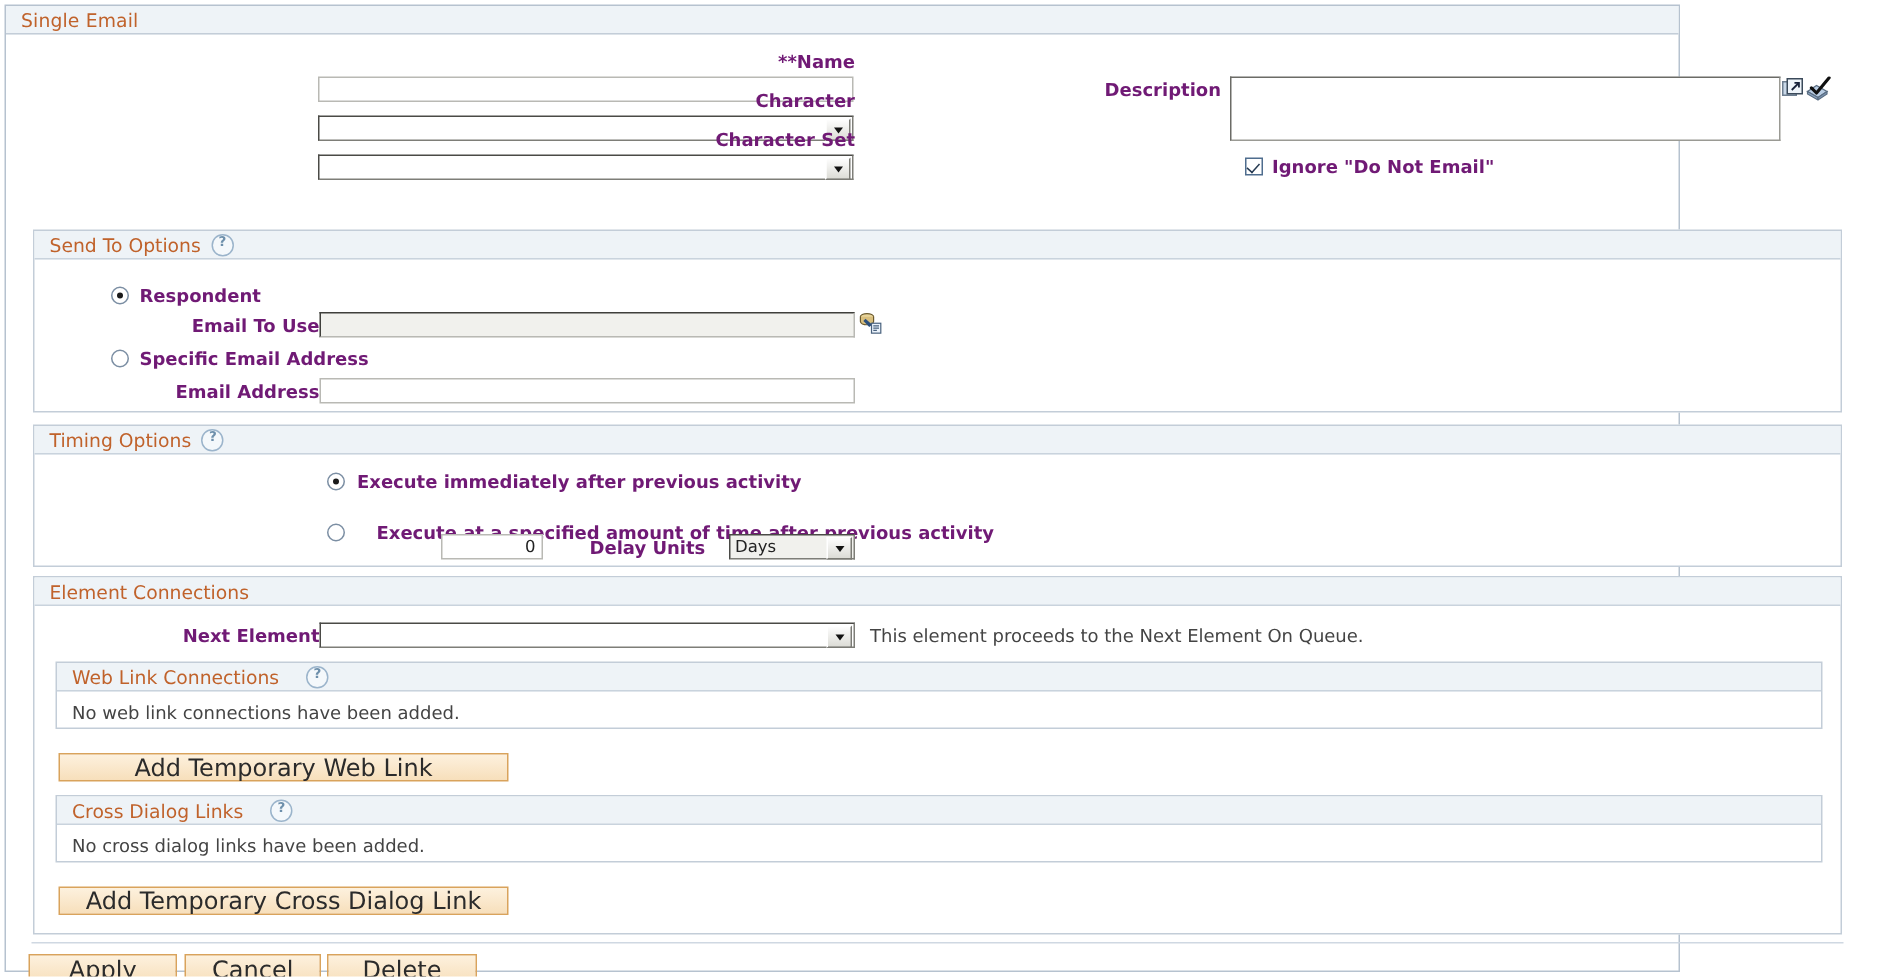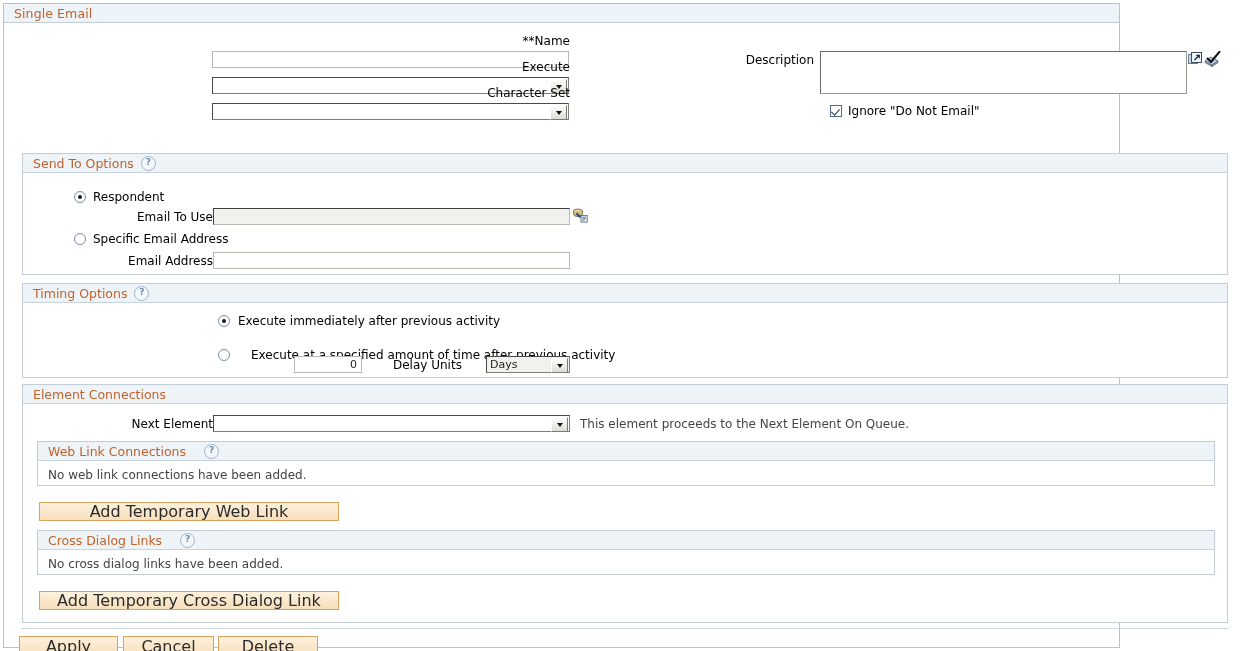--- a/index.html
+++ b/index.html
@@ -39,22 +39,22 @@
     font-size:12.5px;
     letter-spacing:.1px;
     white-space:nowrap;
   }
   .panel-body{
     position:relative;
   }
 
   
   .lbl{
-    font-weight:normal;
-    color:#000000;
+    font-weight:bold;
+    color:#701a75;
     font-size:12px;
     white-space:nowrap;
   }
   .plain{
     color:#444;
     font-size:12px;
     white-space:nowrap;
   }
   .row{ position:absolute; display:flex; align-items:center; }
 
@@ -243,21 +243,21 @@
     </div>
 
     <div class="panel-body">
 
       <div class="row" style="left:0px;top:11px;width:566px;justify-content:flex-end;">
         <span class="lbl">**Name</span>
       </div>
       <input class="txt" style="position: absolute; left: 208px; top: 28px; width: 357px;" value="">
 
       <div class="row" style="left:0px;top:37px;width:566px;justify-content:flex-end;">
-        <span class="lbl">Execute</span>
+        <span class="lbl">Character</span>
       </div>
       <div class="sel" style="position:absolute;left:208px;top:54px;width:357px;">
         <span></span>
         <span class="arrowbox">
             <i></i>
           </span>
       </div>
 
       <div class="row" style="left:0px;top:63px;width:566px;justify-content:flex-end;">
         <span class="lbl">Character Set</span>

